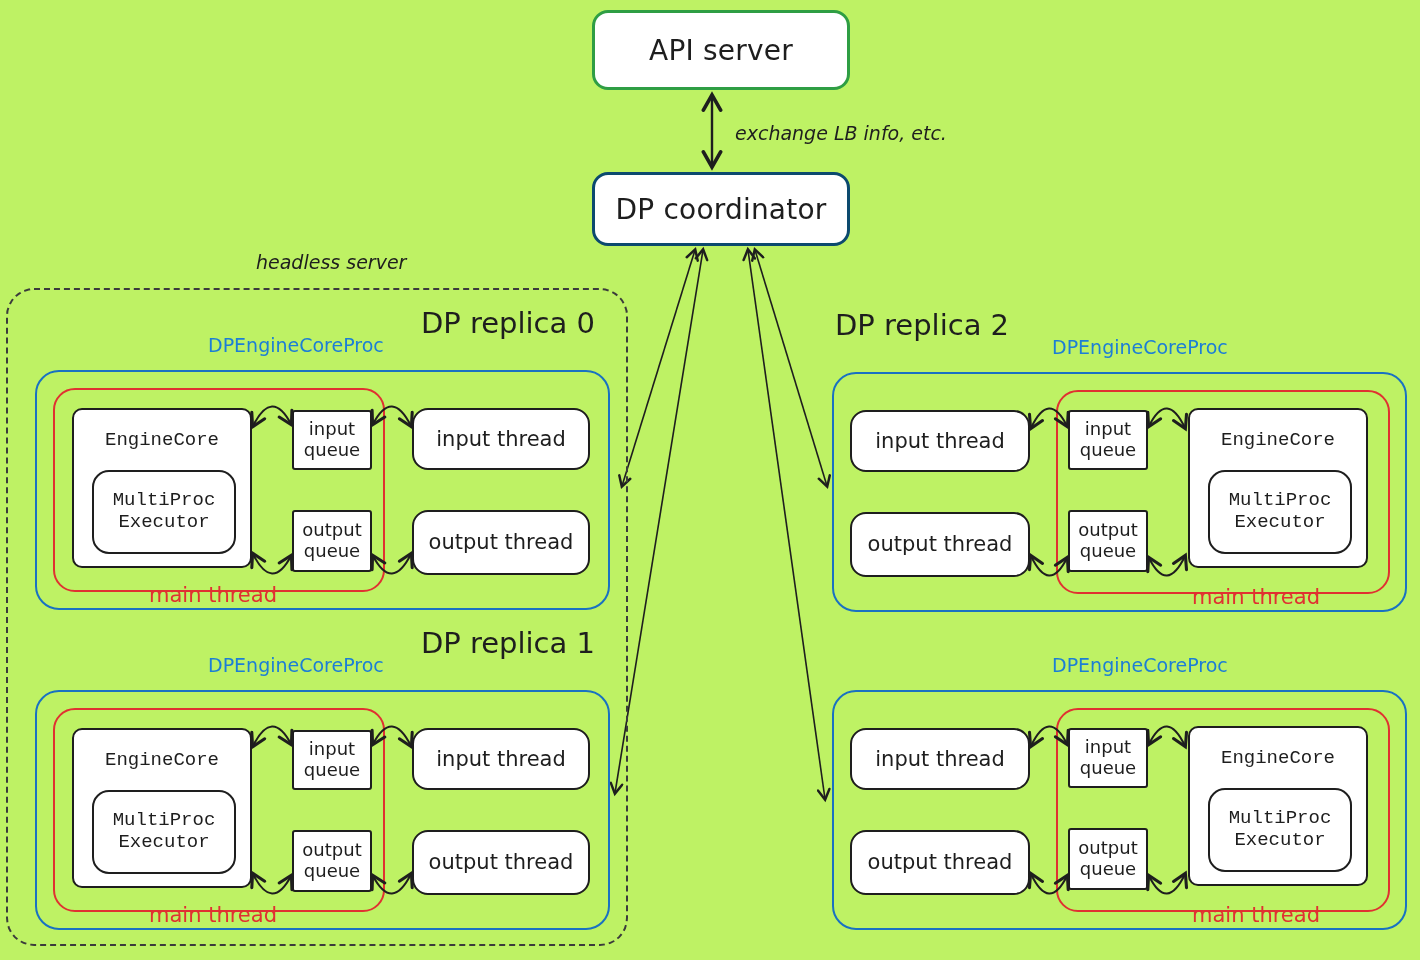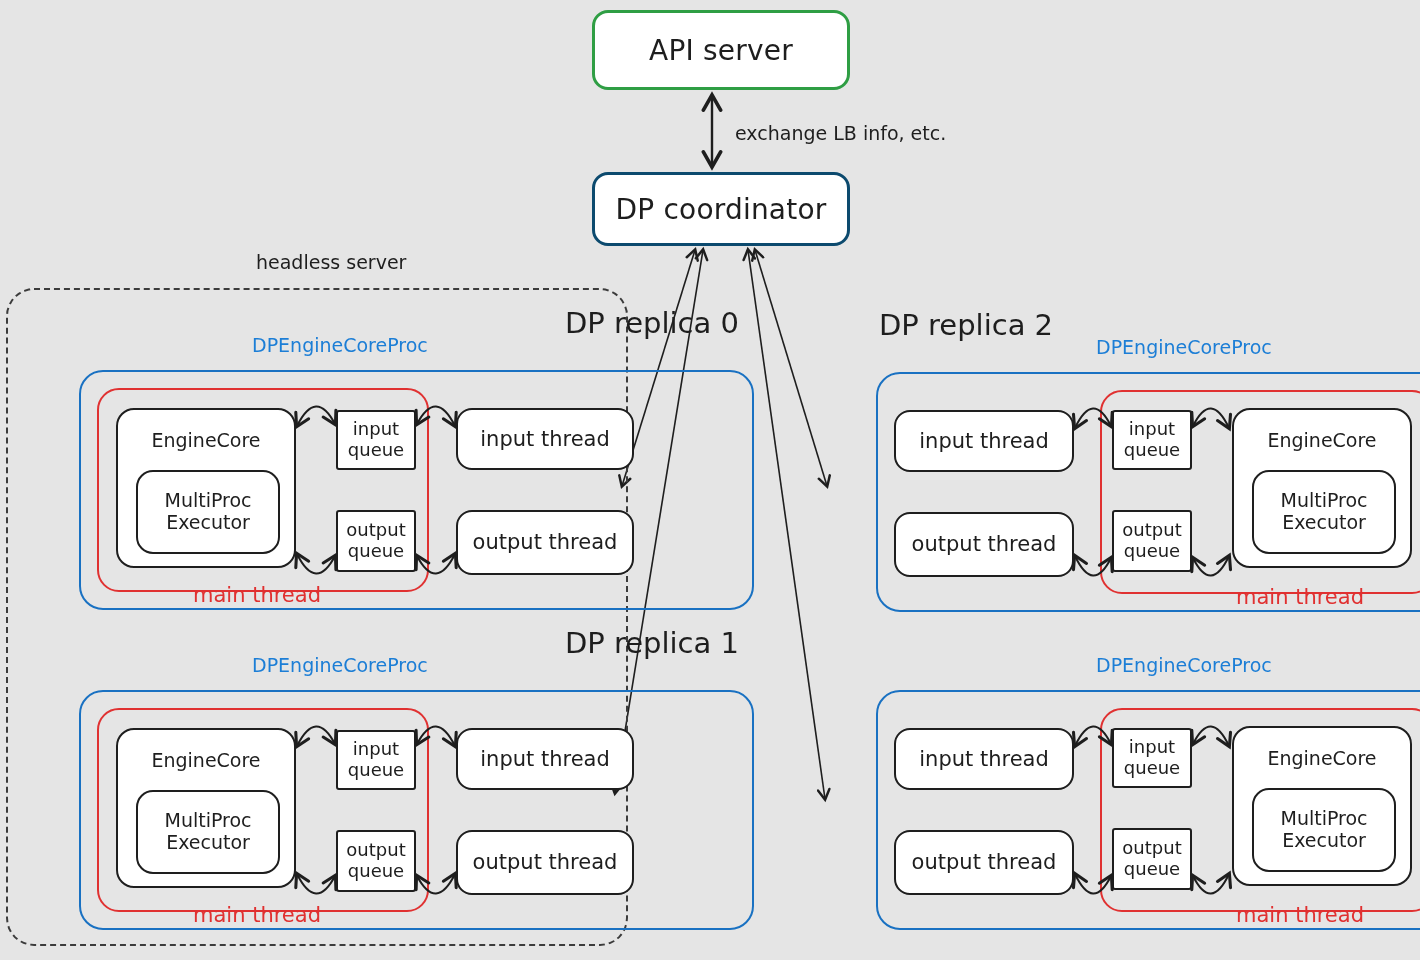--- a/index.html
+++ b/index.html
@@ -1,48 +1,48 @@
 <!DOCTYPE html>
 <html><head>
 <meta charset="utf-8">
 <style>
   html,body{margin:0;padding:0;background:#ffffff;}
   .canvas{
-    position:relative;width:1420px;height:960px;background:#e5e5e5;
+    position:relative;width:1420px;height:960px;background:#bef264;
     font-family:"DejaVu Sans","Liberation Sans",sans-serif;color:#1e1e1e;overflow:hidden;
   }
   .overlay{position:absolute;left:0;top:0;width:1420px;height:960px;pointer-events:none;}
   
   .node{
     position:absolute;background:#fff;display:flex;align-items:center;justify-content:center;
     font-size:28px;letter-spacing:.2px;border-radius:16px;box-sizing:border-box;
   }
   .node-api{left:592px;top:10px;width:258px;height:80px;border:3px solid #2f9e44;}
   .node-coord{left:592px;top:172px;width:258px;height:74px;border:3px solid #0c4a6e;}
-  .flabel{position:absolute;white-space:nowrap;}
+  .flabel{position:absolute;white-space:nowrap;font-style:italic;}
   .lbl-exchange{left:735px;top:122px;font-size:19px;}
   .lbl-headless{left:256px;top:251px;font-size:19px;}
   .dashedbox{
     position:absolute;left:6px;top:288px;width:622px;height:658px;
     border:2.2px dashed #3b3b3b;border-radius:28px;box-sizing:border-box;
   }
   
-  .replica{position:absolute;width:675px;height:240px;margin-left:44px;}
+  .replica{position:absolute;width:575px;height:240px;}
   .r0{left:35px;top:370px;} .r1{left:35px;top:690px;}
   .r2{left:832px;top:372px;} .r3{left:832px;top:690px;}
   .bluebox{position:absolute;inset:0;border:2.8px solid #1971c2;border-radius:24px;box-sizing:border-box;}
   .redbox{position:absolute;border:2.6px solid #e03131;border-radius:22px;box-sizing:border-box;}
   .replica.left  .redbox{left:18px;top:18px;width:332px;height:204px;}
   .replica.right .redbox{left:224px;top:18px;width:334px;height:204px;}
   .bbox{
     position:absolute;border:2.6px solid #1e1e1e;background:#fff;border-radius:15px;
     display:flex;align-items:center;justify-content:center;text-align:center;box-sizing:border-box;
     line-height:1.15;
   }
-  .engine{border-radius:18px;display:block;}
+  .engine{border-radius:10px;display:block;font-family:Liberation Mono, monospace;}
   .replica.left  .engine{left:37px;top:38px;width:180px;height:160px;}
   .replica.right .engine{left:356px;top:36px;width:180px;height:160px;}
   .engine-label{margin-top:20px;text-align:center;font-size:19px;}
   .executor{left:18px;top:60px;width:144px;height:84px;border-radius:17px;font-size:19px;padding:0 4px;}
   .queue{font-size:18px;border-radius:3px;}
   .replica.left  .iq{left:257px;top:40px;width:80px;height:60px;}
   .replica.left  .oq{left:257px;top:140px;width:80px;height:62px;}
   .replica.right .iq{left:236px;top:38px;width:80px;height:60px;}
   .replica.right .oq{left:236px;top:138px;width:80px;height:62px;}
   .thread{font-size:21px;border-radius:16px;}

